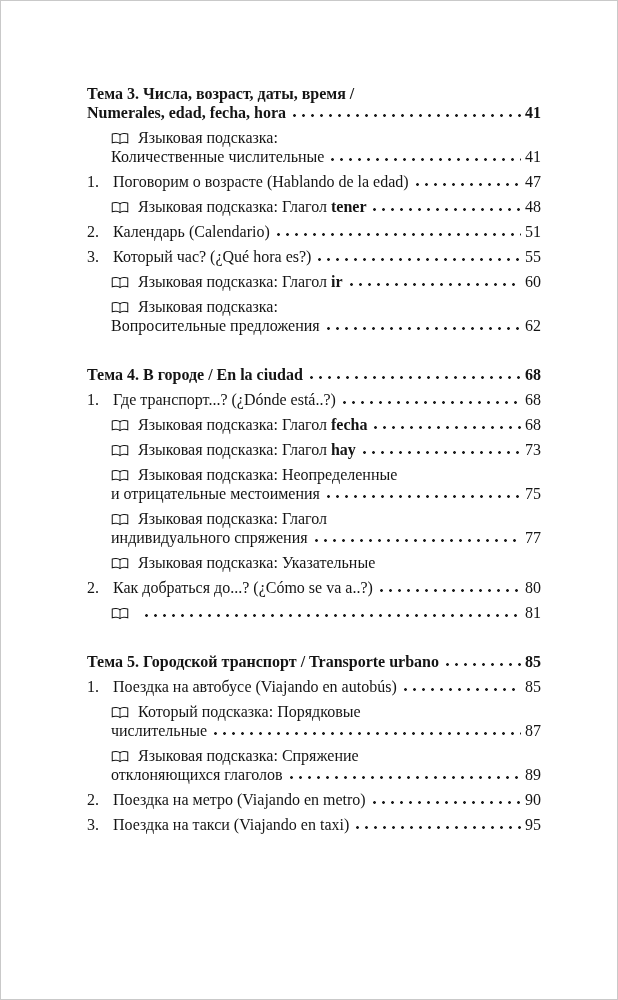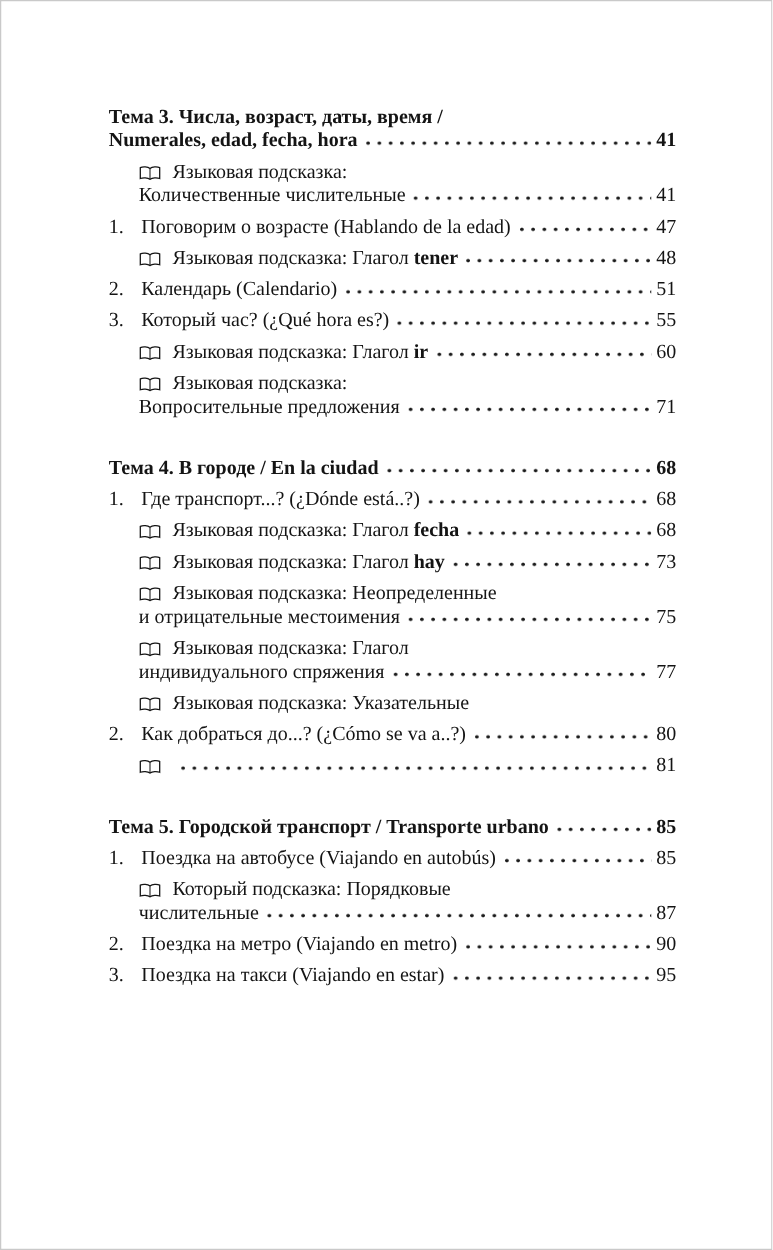--- a/index.html
+++ b/index.html
@@ -151,21 +151,21 @@
             <svg viewBox="0 0 26 18" width="18" height="13" aria-hidden="true">
               <path d="M13 3.6 C10.4 1.6 4.9 1.3 1.8 2.6 L1.8 15.2 C4.9 13.9 10.4 14.1 13 16.2 C15.6 14.1 21.1 13.9 24.2 15.2 L24.2 2.6 C21.1 1.3 15.6 1.6 13 3.6 Z" fill="none" stroke="#161616" stroke-width="1.5"></path>
               <line x1="13" y1="3.8" x2="13" y2="16" stroke="#161616" stroke-width="1.2"></line>
             </svg>
           </span>
           <span class="text"><span>Языковая подсказка:</span></span>
         </div>
         <div class="line last">
           <span class="text"><span>Вопросительные предложения</span></span>
           <span class="leader"></span>
-          <span class="pagenum">71</span>
+          <span class="pagenum">62</span>
         </div>
       </div>
       <div class="entry section gap">
         <div class="line last">
           <span class="text"><span class="bold">Тема 4. В городе / En la ciudad</span></span>
           <span class="leader"></span>
           <span class="pagenum">68</span>
         </div>
       </div>
       <div class="entry numbered">
@@ -289,30 +289,46 @@
             </svg>
           </span>
           <span class="text"><span>Который подсказка: Порядковые</span></span>
         </div>
         <div class="line last">
           <span class="text"><span>числительные</span></span>
           <span class="leader"></span>
           <span class="pagenum">87</span>
         </div>
       </div>
+      <div class="entry hint">
+        <div class="line">
+          <span class="icon">
+            <svg viewBox="0 0 26 18" width="18" height="13" aria-hidden="true">
+              <path d="M13 3.6 C10.4 1.6 4.9 1.3 1.8 2.6 L1.8 15.2 C4.9 13.9 10.4 14.1 13 16.2 C15.6 14.1 21.1 13.9 24.2 15.2 L24.2 2.6 C21.1 1.3 15.6 1.6 13 3.6 Z" fill="none" stroke="#161616" stroke-width="1.5"></path>
+              <line x1="13" y1="3.8" x2="13" y2="16" stroke="#161616" stroke-width="1.2"></line>
+            </svg>
+          </span>
+          <span class="text"><span>Языковая подсказка: Спряжение</span></span>
+        </div>
+        <div class="line last">
+          <span class="text"><span>отклоняющихся глаголов</span></span>
+          <span class="leader"></span>
+          <span class="pagenum">89</span>
+        </div>
+      </div>
       <div class="entry numbered">
         <div class="line last">
           <span class="num">2.</span>
           <span class="text"><span>Поездка на метро (Viajando en metro)</span></span>
           <span class="leader"></span>
           <span class="pagenum">90</span>
         </div>
       </div>
       <div class="entry numbered">
         <div class="line last">
           <span class="num">3.</span>
-          <span class="text"><span>Поездка на такси (Viajando en estar)</span></span>
+          <span class="text"><span>Поездка на такси (Viajando en taxi)</span></span>
           <span class="leader"></span>
           <span class="pagenum">95</span>
         </div>
       </div>
     </div>
 </div>
 
 </body></html>

